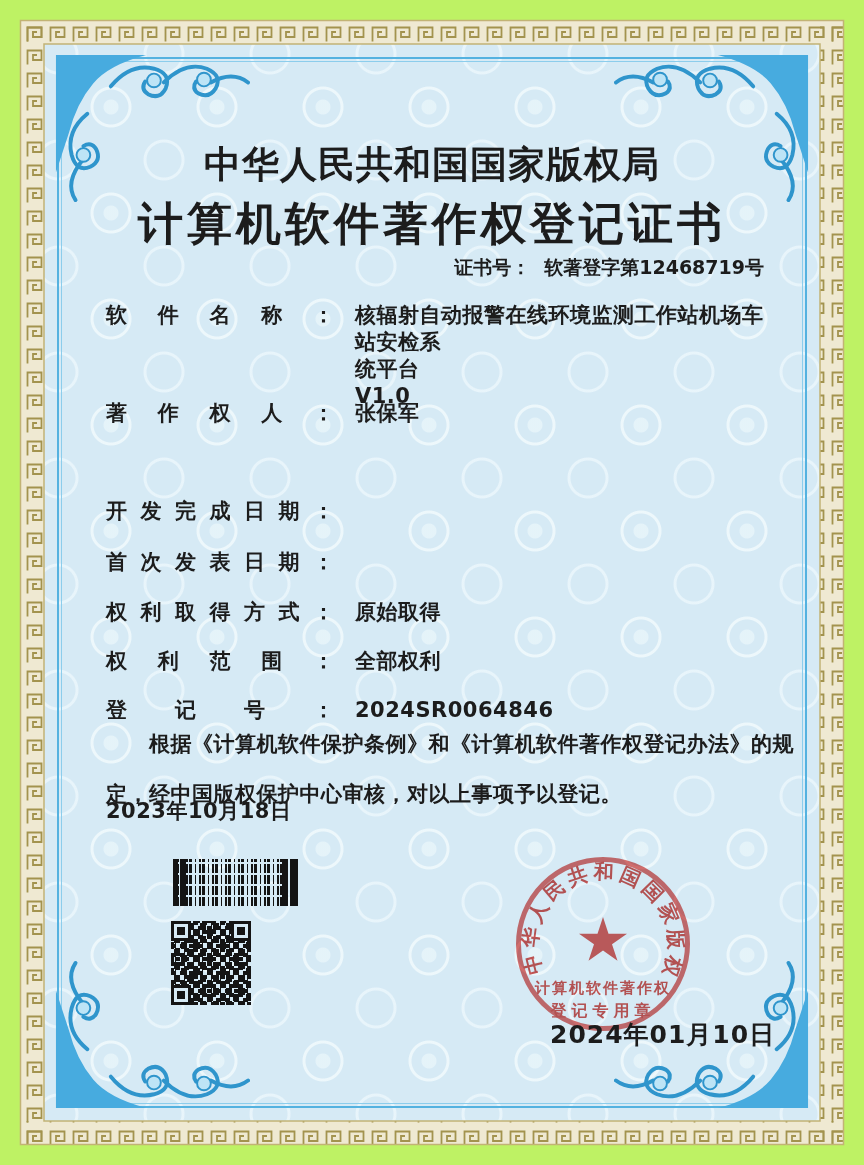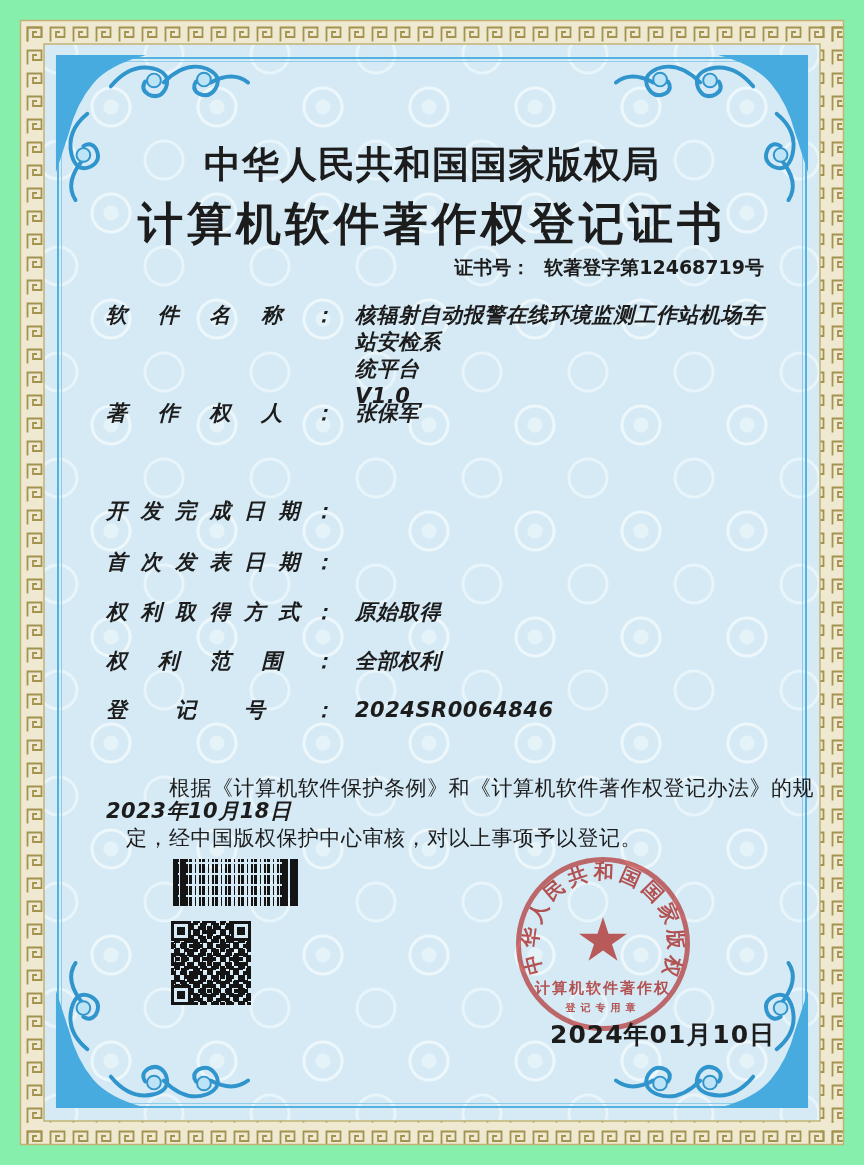--- a/index.html
+++ b/index.html
@@ -1,19 +1,19 @@
 <!DOCTYPE html>
 <html><head>
 <meta charset="utf-8">
 <style>
   html,body{margin:0;padding:0;background:#e8eef1;}
   *{box-sizing:border-box;}
   .cert{
     position:relative;width:864px;height:1165px;margin:0 auto;
-    background:#86efac;overflow:hidden;
+    background:#bef264;overflow:hidden;
     font-family:"DejaVu Sans","Liberation Sans",sans-serif;color:#1c1c1c;
   }
   
   .inner-bg{
     position:absolute;left:44px;top:44px;right:44px;bottom:44px;
     background-color:#d6eaf5;
     background-image:
       radial-gradient(circle, rgba(255,255,255,0) 17px, rgba(238,248,252,.95) 18px, rgba(238,248,252,.95) 20px, rgba(255,255,255,0) 21px),
       radial-gradient(circle, rgba(255,255,255,0) 17px, rgba(236,247,252,.8) 18px, rgba(236,247,252,.8) 20px, rgba(255,255,255,0) 21px),
       radial-gradient(circle, rgba(240,250,253,.55) 7px, rgba(255,255,255,0) 8px);
@@ -43,34 +43,34 @@
   }
   .cert-title{
     position:absolute;left:0;top:194px;width:100%;margin:0;text-align:center;
     font-family:"DejaVu Serif","Liberation Serif",serif;
     font-size:45px;font-weight:700;letter-spacing:4px;z-index:3;
   }
   .cert-no{
     position:absolute;top:255px;right:100px;display:flex;gap:14px;
     font-size:19px;font-weight:700;z-index:3;
   }
-  .field-row{position:absolute;left:106px;display:flex;gap:21px;z-index:3;font-style:italic;}
+  .field-row{position:absolute;left:106px;display:flex;gap:21px;z-index:3;}
   .field-label{
     width:228px;flex:0 0 228px;font-size:21px;font-weight:700;line-height:27px;
     text-align:justify;text-align-last:justify;
   }
   .field-value{font-size:21px;font-weight:700;line-height:27px;letter-spacing:.5px;max-width:420px;}
   .row-name{top:302px;}  .row-owner{top:400px;}
   .row-dev{top:498px;}   .row-pub{top:549px;flex-direction:column;}
   .row-acq{top:599px;}   .row-scope{top:648px;}
   .row-reg{top:697px;}
   .statement{
-    position:absolute;left:106px;top:742px;width:688px;z-index:3;
-    font-size:21px;font-weight:400;line-height:50px;
-    text-align:justify;text-indent:43px;letter-spacing:.5px;margin-left:20px;
+    position:absolute;left:106px;top:698px;width:688px;z-index:3;
+    font-size:21px;font-weight:700;line-height:50px;
+    text-align:justify;text-indent:43px;letter-spacing:.5px;
   }
   
   .barcode{
     position:absolute;left:173px;top:859px;width:125px;height:47px;z-index:3;
     background-image:
       repeating-linear-gradient(0deg, transparent 0 9px, #d6eaf5 9px 11px),
       repeating-linear-gradient(90deg, #141414 0 2px, transparent 2px 3px, #141414 3px 6px, transparent 6px 9px, #141414 9px 10px, transparent 10px 13px);
   }
   .barcode::before{
     content:"";position:absolute;left:0;top:0;bottom:0;width:13px;
@@ -106,21 +106,21 @@
   .ring-text{
     font-size:20px;font-weight:700;fill:#d14a46;letter-spacing:4.5px;
     font-family:"DejaVu Sans","Liberation Sans",sans-serif;
   }
   .seal-star{
     position:absolute;left:62px;top:60px;width:50px;height:48px;background:#d9534f;
     clip-path:polygon(50% 0%,61% 35%,98% 35%,68% 57%,79% 91%,50% 70%,21% 91%,32% 57%,2% 35%,39% 35%);
   }
   .seal-line{position:absolute;left:0;width:100%;text-align:center;color:#d14a46;font-weight:700;}
   .seal-line1{top:122px;font-size:15px;letter-spacing:2px;}
-  .seal-line2{top:144px;font-size:10px;letter-spacing:5px;font-family:Liberation Mono, monospace;}
+  .seal-line2{top:144px;font-size:16px;letter-spacing:5px;font-family:Liberation Mono, monospace;}
   .issue-date{
     position:absolute;left:550px;top:1018px;z-index:5;
     font-size:25px;font-weight:700;letter-spacing:1px;
   }
   .hidden-defs{position:absolute;width:0;height:0;overflow:hidden;}
 </style>
 </head>
 <body>
 
 <div class="cert">

